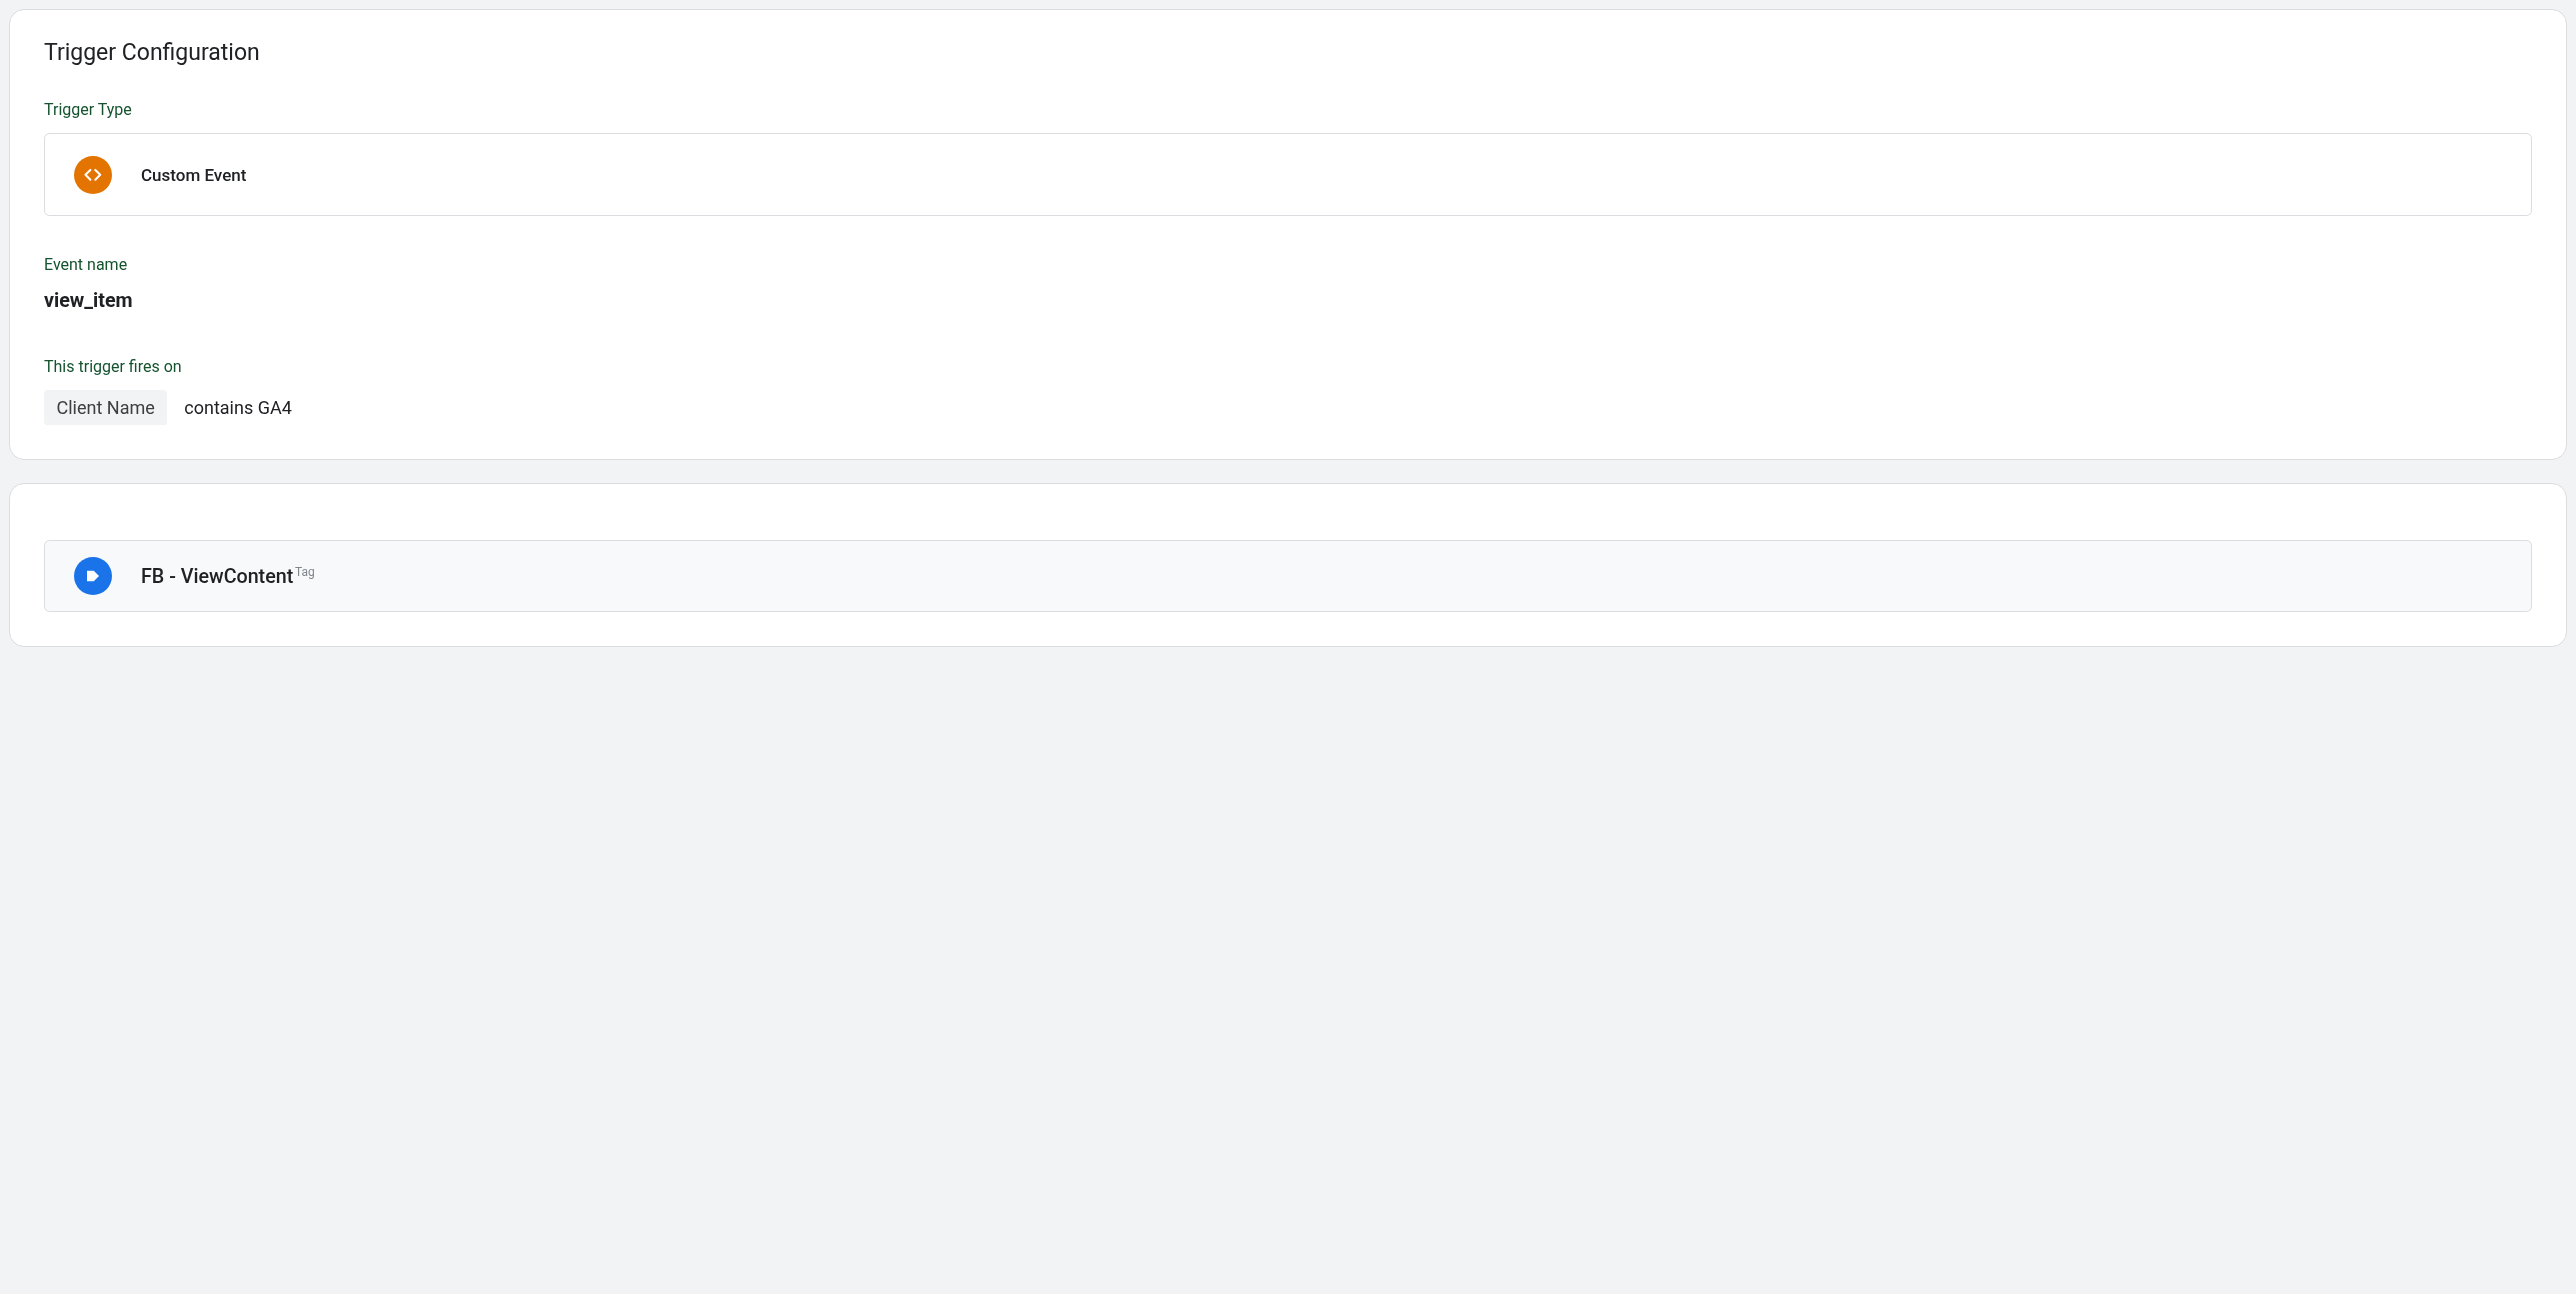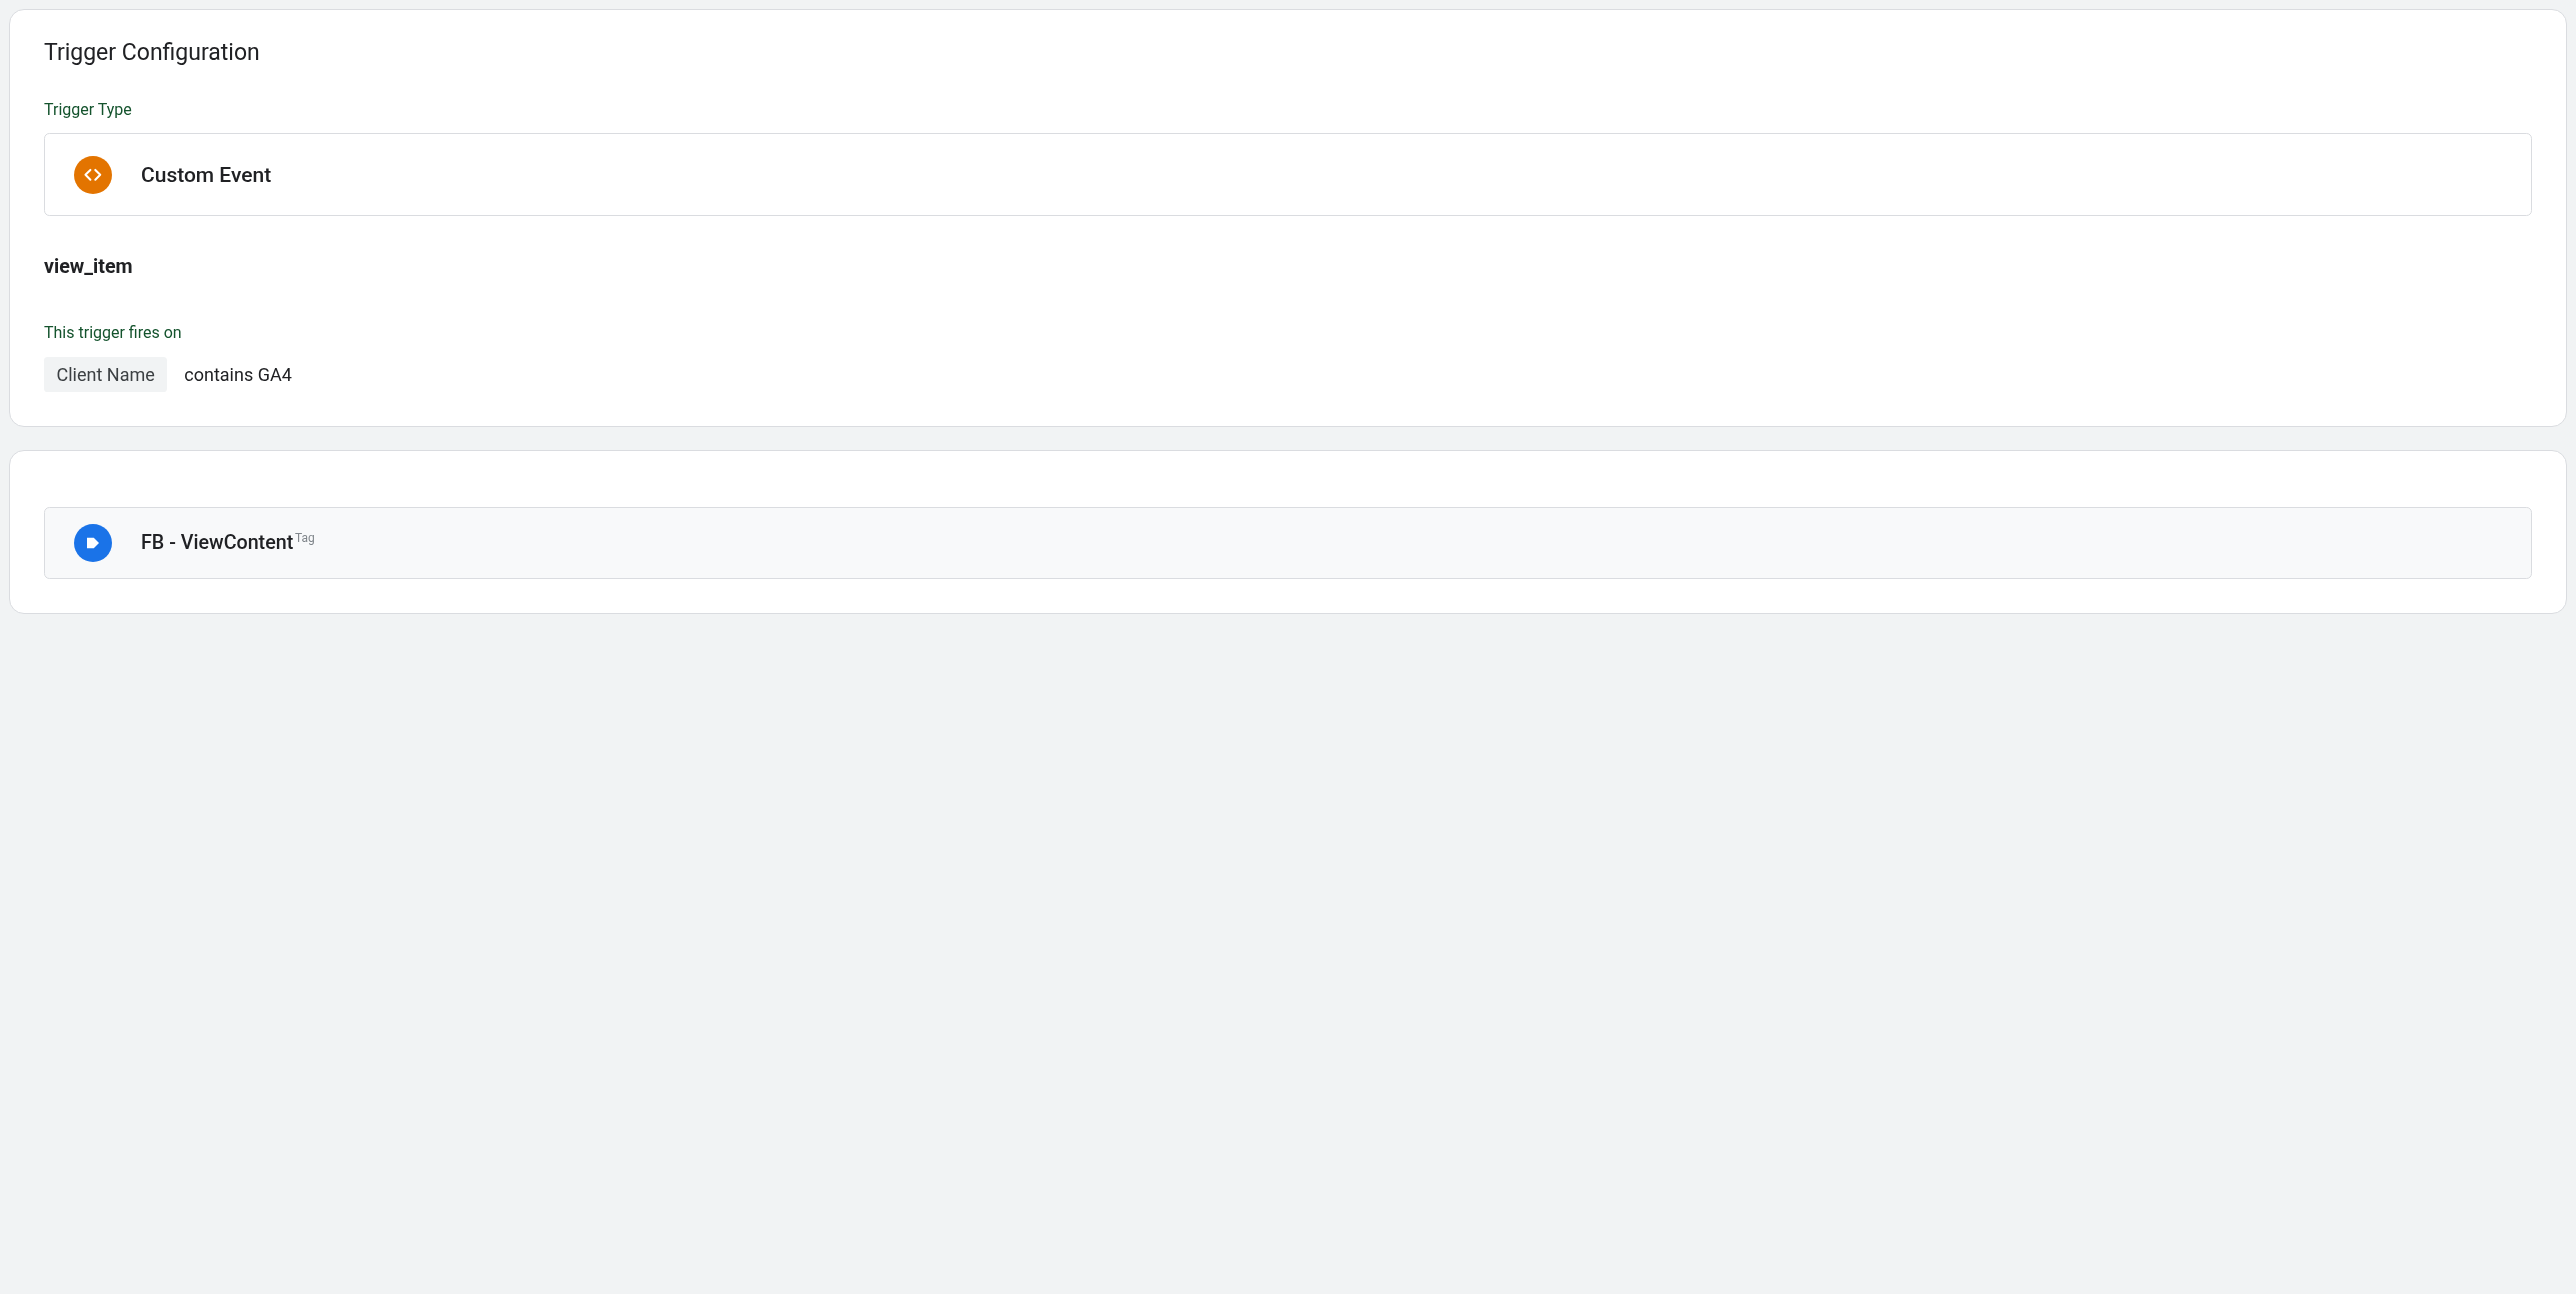--- a/index.html
+++ b/index.html
@@ -51,21 +51,21 @@
       display: flex;
       align-items: center;
       justify-content: center;
       flex-shrink: 0;
     }
     .orange-circle svg {
       width: 19.7px;
       height: 19.7px;
     }
     .trigger-type-name {
-      font-size: 21px;
+      font-size: 17px;
       font-weight: 500;
       color: #202124;
     }
     .field-value {
       font-size: 19.7px;
       color: #202124;
       font-weight: 700;
       margin-bottom: 45px;
     }
     .fires-on-row {
@@ -139,20 +139,21 @@
   <div class="trigger-type-box">
     <div class="orange-circle">
       <svg viewBox="0 0 24 24" fill="none" stroke="#ffffff" stroke-width="2.5" stroke-linecap="round" stroke-linejoin="round">
         <polyline points="9 6 3 12 9 18"></polyline>
         <polyline points="15 6 21 12 15 18"></polyline>
       </svg>
     </div>
     <div class="trigger-type-name">Custom Event</div>
   </div>
 
+  <div class="field-label">Event name</div>
   <div class="field-value">view_item</div>
 
   <div class="field-label">This trigger fires on</div>
   <div class="fires-on-row">
     <span class="chip">Client Name</span>
     <span class="fires-on-rest">contains GA4</span>
   </div>
 </div>
 
 <div class="card card-refs">

